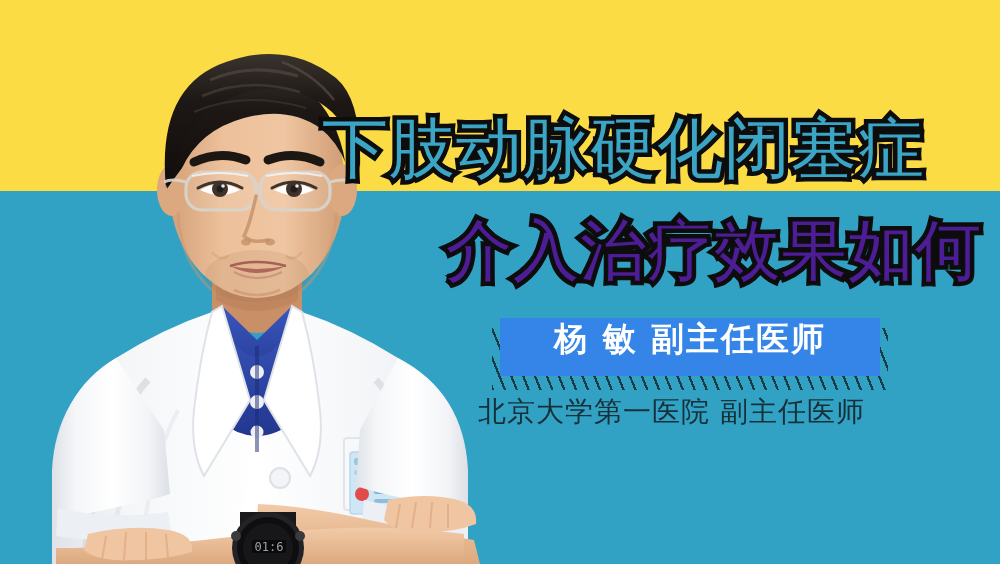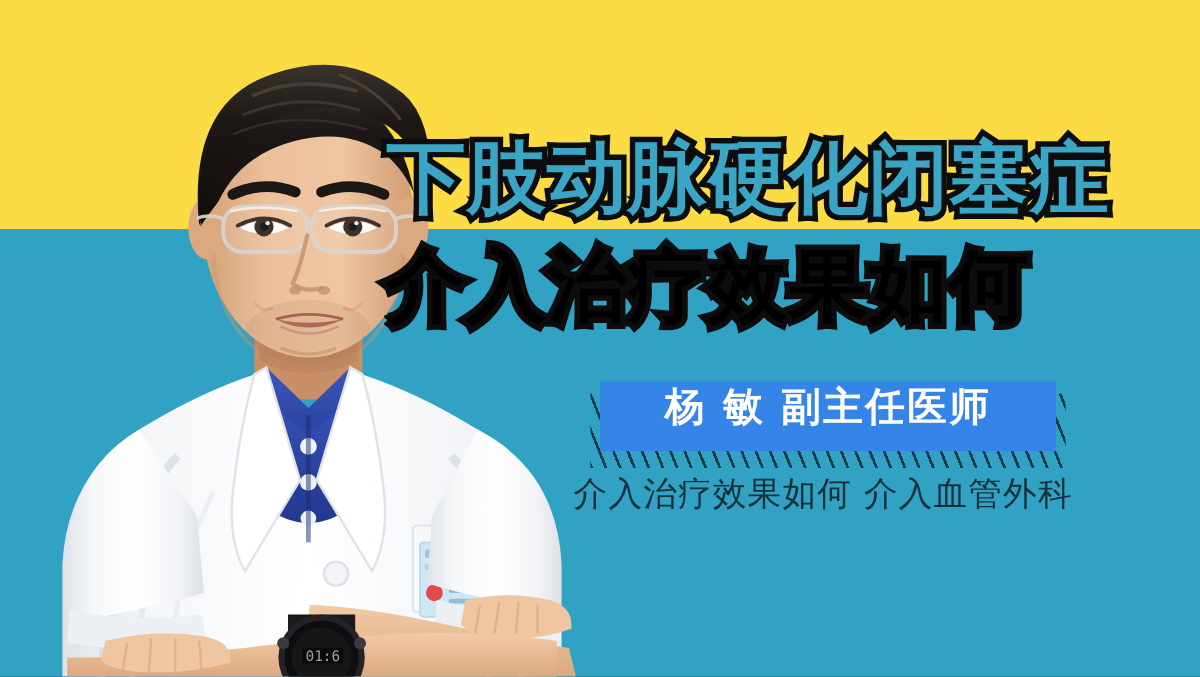--- a/index.html
+++ b/index.html
@@ -38,43 +38,44 @@
   }
 
   
   .title-wrap {
     position: absolute;
     left: 322px; top: 110px;
     width: 660px;
   }
   .title-line {
     font-family: "DejaVu Sans", "Liberation Sans", sans-serif;
-    font-weight: 700;
+    font-weight: 400;
     font-size: 66px;
     line-height: 78px;
     letter-spacing: 1px;
     white-space: nowrap;
     margin: 0;
   }
   .title-line-1 {
     color: #3ba5c5;
     -webkit-text-stroke: 9px #0d0d0d;
     paint-order: stroke fill;
     text-shadow:
       3px 3px 0 #0d0d0d, -3px 3px 0 #0d0d0d,
       3px -3px 0 #0d0d0d, -3px -3px 0 #0d0d0d;
   }
   .title-line-2 {
-    color: #000000;
+    color: #4c1d95;
     -webkit-text-stroke: 9px #0d0d0d;
     paint-order: stroke fill;
     text-shadow:
       3px 3px 0 #0d0d0d, -3px 3px 0 #0d0d0d,
       3px -3px 0 #0d0d0d, -3px -3px 0 #0d0d0d;
-    margin-top: 12px;
+    margin-top: 24px;
+    text-align: right;
   }
 
   
   .name-block {
     position: absolute;
     left: 492px; top: 318px;
     width: 396px; height: 62px;
   }
   .hatch {
     position: absolute;
@@ -290,15 +291,15 @@
     <div class="title-line title-line-1">下肢动脉硬化闭塞症</div>
     <div class="title-line title-line-2">介入治疗效果如何</div>
   </div>
 
   <div class="name-block">
     <div class="hatch"></div>
     <div class="name-banner"></div>
     <div class="name-text">杨 敏  副主任医师</div>
   </div>
 
-  <div class="affiliation">介入治疗效果如何  介入血管外科</div>
+  <div class="affiliation">北京大学第一医院  副主任医师</div>
 
 </div>
 
 </body></html>

